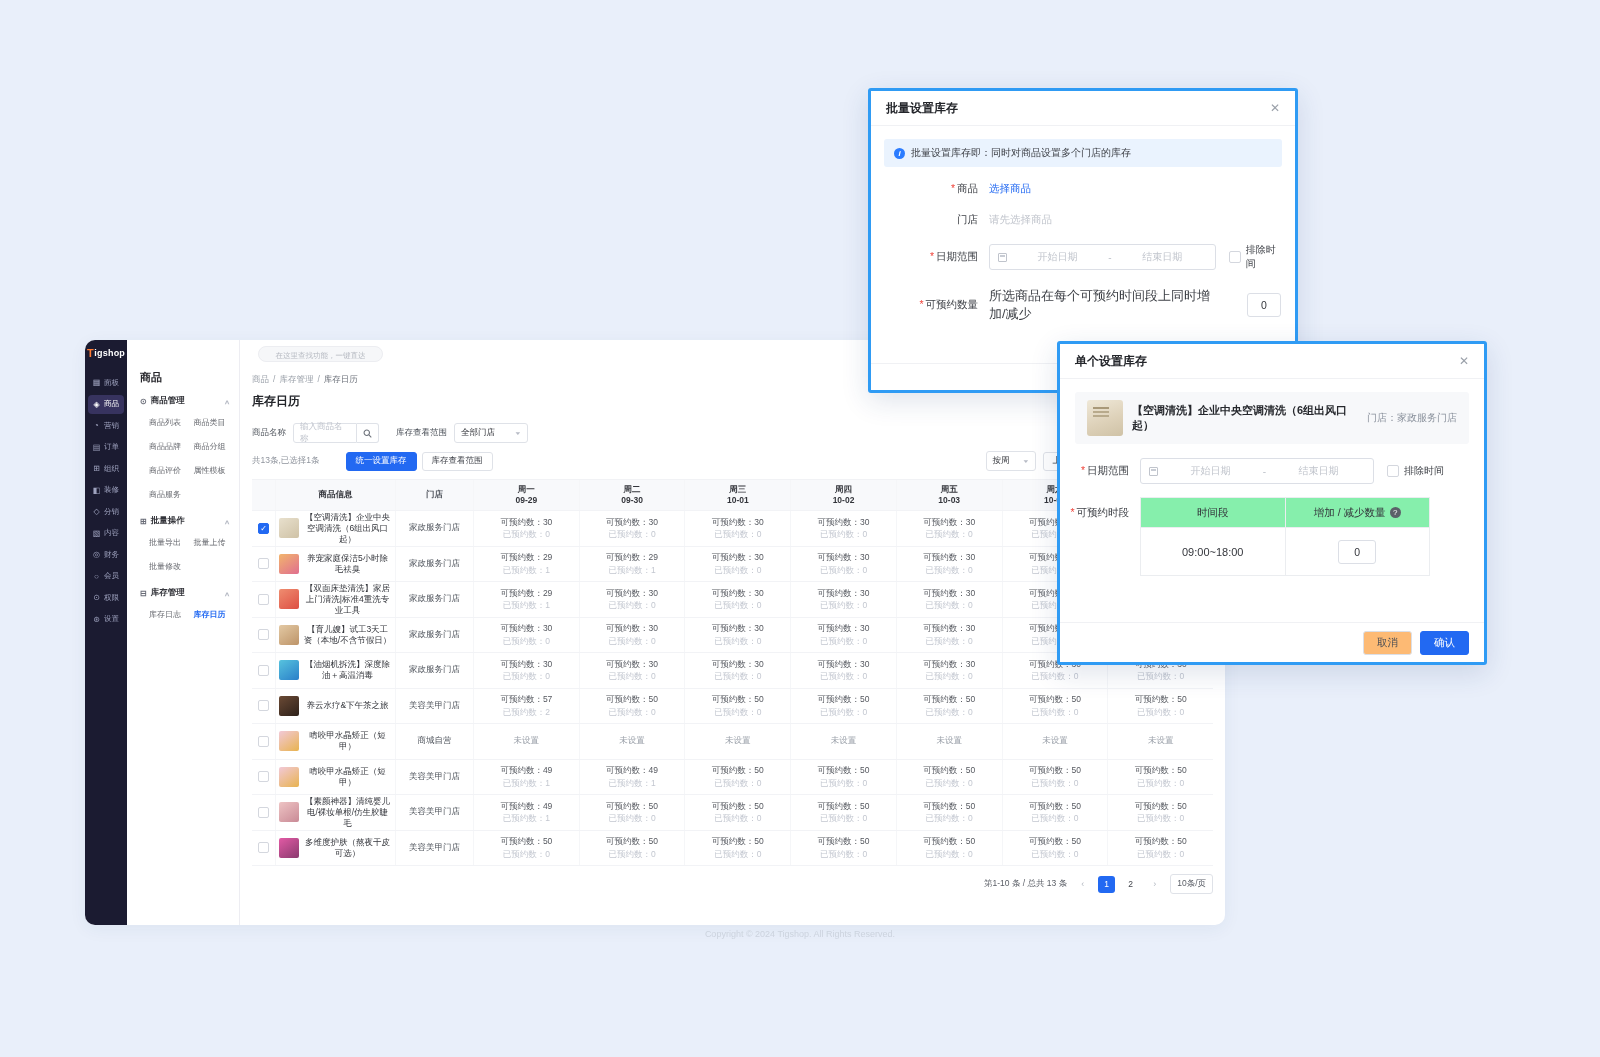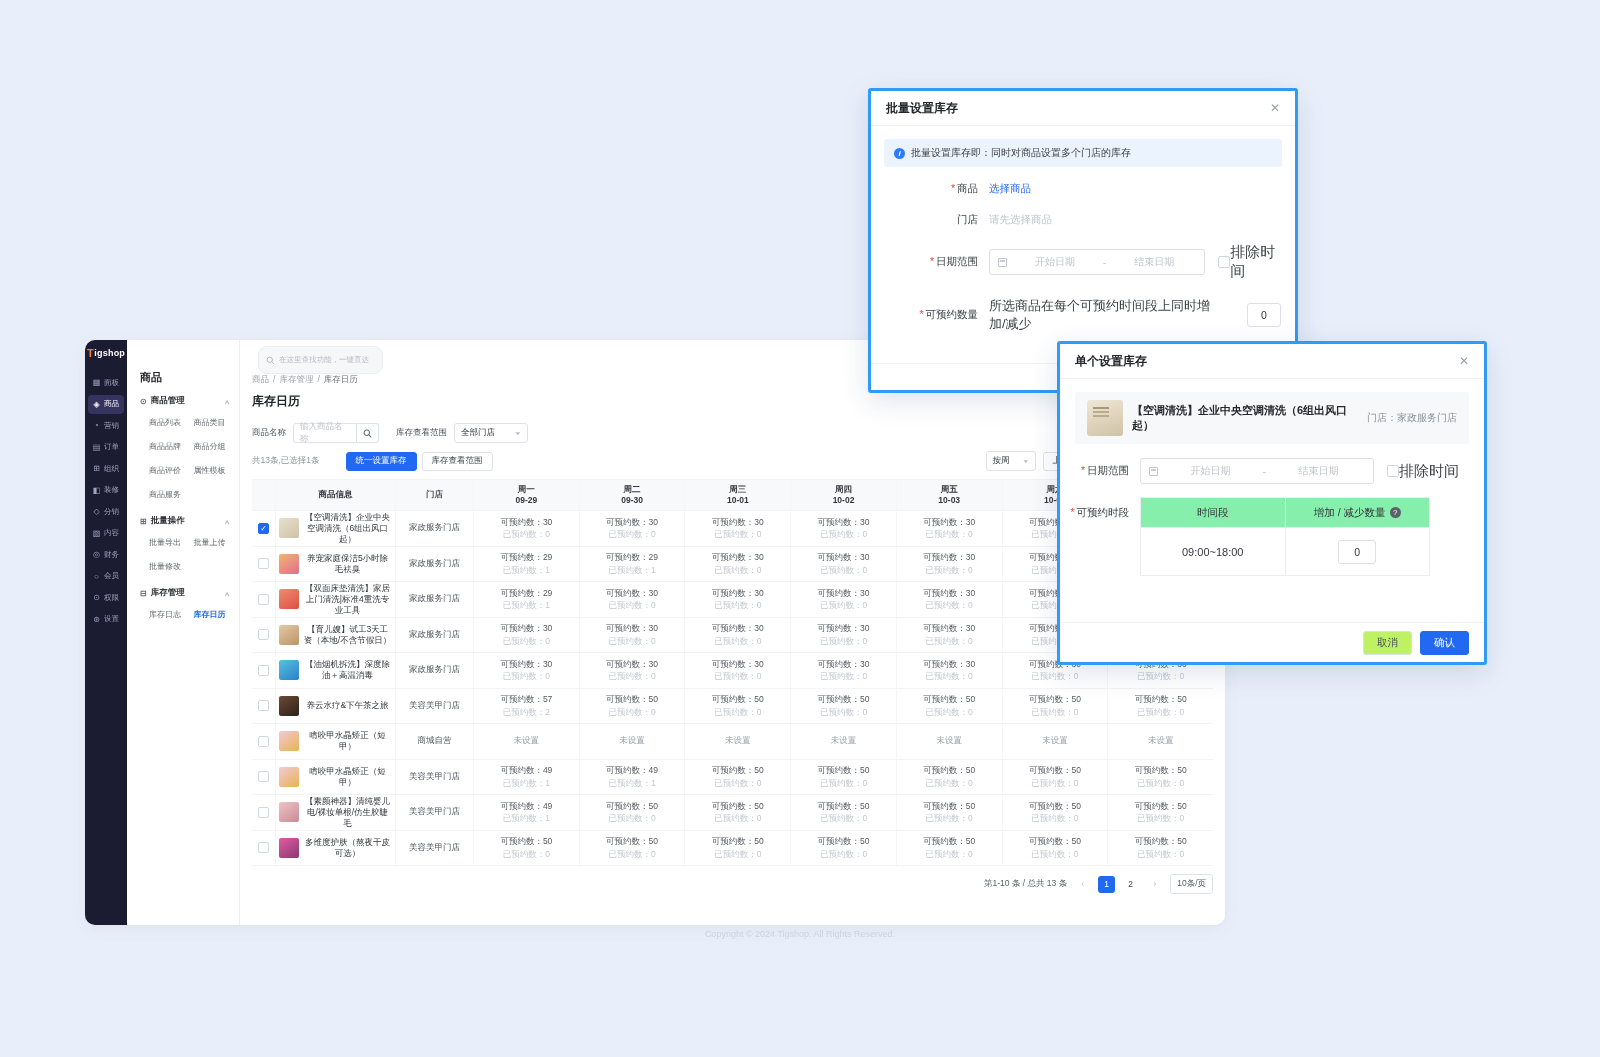--- a/index.html
+++ b/index.html
@@ -28,23 +28,23 @@
   .grp-head { display:flex; align-items:center; gap:4px; margin-top:9px; margin-bottom:3px;
               font-size:8.5px; font-weight:bold; color:#33343a; cursor:pointer; }
   .grp-head .g-ico { font-size:8px; color:#6a6d78; }
   .grp-head .g-caret { margin-left:auto; color:#b8bcc6; font-size:6px; transform:scaleX(1.4); }
   .grp-items { display:grid; grid-template-columns:1fr 1fr; }
   .grp-item { font-size:8px; color:#67696f; padding:6.5px 0 6.5px 9px; cursor:pointer; white-space:nowrap; }
   .grp-item.active { color:#2269f2; font-weight:bold; }
 
   
   .content { flex:1; position:relative; padding:0 12px; min-width:0; }
-  .searchbar { position:absolute; left:18px; top:6px; width:125px; height:28px; background:#f6f7f9;
+  .searchbar { position:absolute; left:18px; top:6px; width:125px; height:16px; background:#f6f7f9;
                border:1px solid #ecedf1; border-radius:9px; display:flex; align-items:center;
-               gap:4px; padding:0 7px; color:#b6bac2; font-size:7.5px; cursor:text; }
+               gap:4px; padding:0 7px; color:#b6bac2; font-size:7.5px; cursor:text;flex-direction:column; }
   .breadcrumb { margin-top:34px; font-size:8.5px; color:#9aa0a9; display:flex; gap:4px; }
   .breadcrumb .last { color:#6d727b; }
   .page-title { margin-top:7px; font-size:12px; font-weight:bold; color:#23252a; }
 
   .filter-row { margin-top:13px; display:flex; align-items:center; font-size:8.5px; color:#4f545c; }
   .f-label { margin-right:7px; }
   .inp { height:20px; border:1px solid #dfe2e8; border-radius:3px 0 0 3px; width:64px;
          display:flex; align-items:center; padding:0 6px; color:#bfc3cc; background:#fff; }
   .inp-btn { height:20px; width:22px; border:1px solid #dfe2e8; border-left:none;
              border-radius:0 3px 3px 0; display:flex; align-items:center; justify-content:center;
@@ -118,21 +118,21 @@
   .link { color:#2269f2; font-size:10.5px; cursor:pointer; }
   .muted { color:#c0c4cc; font-size:10.5px; }
   .daterange { height:26px; border:1px solid #dcdfe6; border-radius:3px; background:#fff;
                display:flex; align-items:center; padding:0 8px; gap:6px; font-size:10px;
                color:#c0c4cc; cursor:text; }
   .cal { width:9px; height:9px; border:1px solid #c0c4cc; border-radius:1px; position:relative; flex:none; }
   .cal::before { content:""; position:absolute; top:1px; left:1px; right:1px; height:2px; background:#c8ccd4; }
   .dr-start,.dr-end { flex:1; text-align:center; }
   .cb-lg { width:12px; height:12px; border:1px solid #d4d7de; border-radius:2px; background:#fff;
            cursor:pointer; flex:none; }
-  .exclude { display:flex; align-items:center; font-size:15px; color:#3c3f45; margin-left:13px; }
+  .exclude { display:flex; align-items:center; gap:5px; font-size:10px; color:#3c3f45; margin-left:13px; }
   .qty-inp { width:38px; height:24px; border:1px solid #dcdfe6; border-radius:3px; text-align:center;
              font-size:10.5px; color:#33353b; display:flex; align-items:center; justify-content:center;
              cursor:text; background:#fff; }
   .m-foot-line { position:absolute; left:0; right:0; bottom:0; height:27px; border-top:1px solid #f0f1f4; }
 
   .prod-bar { margin:13px 15px 0; background:#f7f8fa; border-radius:3px; padding:8px 12px;
               display:flex; align-items:center; gap:9px; }
   .prod-bar .pthumb { width:36px; height:36px; border-radius:3px; flex:none;
         background:linear-gradient(160deg,#efe8d8 0%,#ded2ba 55%,#cfc2a6 100%); position:relative; }
   .prod-bar .pthumb::after { content:""; position:absolute; left:6px; top:7px; width:16px; height:1.5px;
@@ -145,21 +145,21 @@
   .slot-c { flex:1; border-bottom:1px solid #ebedf0; display:flex; align-items:center;
             justify-content:center; gap:4px; }
   .slot-c + .slot-c { border-left:1px solid #ebedf0; }
   .slot-head .slot-c { background:#86efac; height:30px; font-size:10.5px; font-weight:normal; color:#33353b; }
   .slot-body .slot-c { height:48px; font-size:11px; color:#33353b; }
   .q-dot { width:11px; height:11px; border-radius:50%; background:#5b6069; color:#fff; font-size:8px;
            display:flex; align-items:center; justify-content:center; cursor:pointer; }
   .m-foot { position:absolute; left:0; right:0; bottom:0; height:40px; border-top:1px solid #f0f1f4;
             display:flex; align-items:center; justify-content:flex-end; gap:8px; padding:0 15px; }
   .btn-lg { height:24px; padding:0 13px; border-radius:3px; font-size:10.5px; display:inline-flex;
-            align-items:center; cursor:pointer; border:1px solid #dcdfe6; background:#bef264; color:#4a4e55; }
+            align-items:center; cursor:pointer; border:1px solid #dcdfe6; background:#fdba74; color:#4a4e55; }
   .btn-lg.primary { background:#2269f2; border-color:#2269f2; color:#fff; }
 
   .sicon { width:9px; height:9px; }
 </style>
 </head>
 <body>
 
 <div>
 
   <div class="app">

